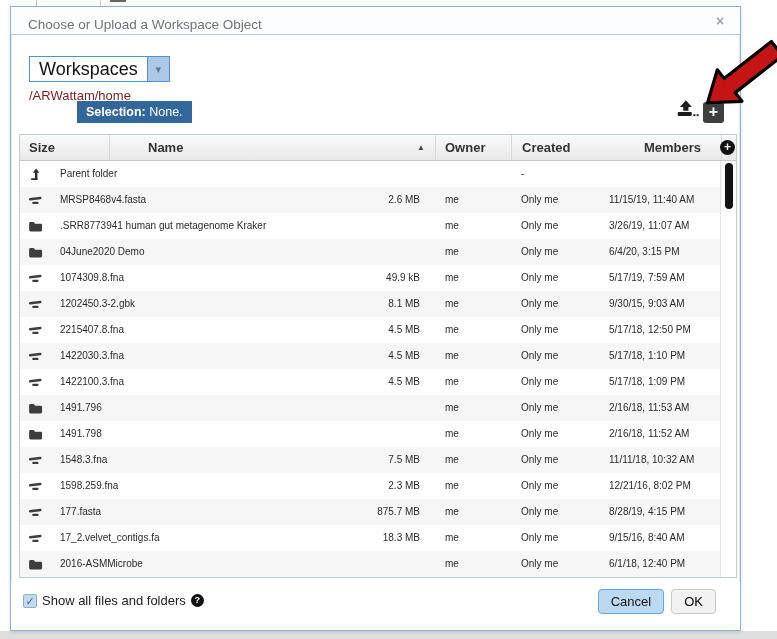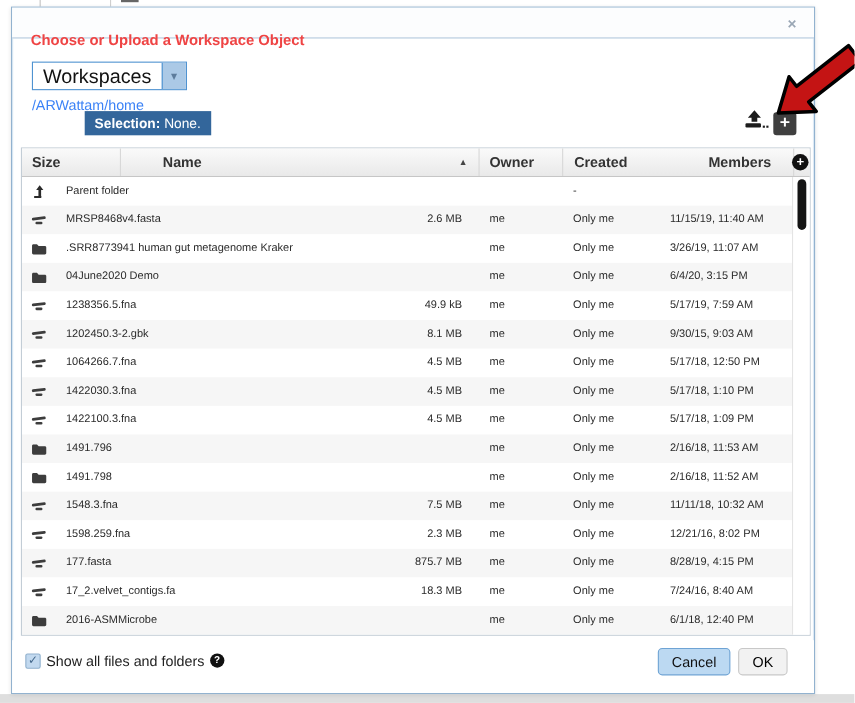--- a/index.html
+++ b/index.html
@@ -11,31 +11,31 @@
   .bg-fragment-box { position:absolute; left:0; top:0; width:37px; height:7px; border-right:1px solid #c2c2c2; background:#fff; }
   .bg-fragment-line { position:absolute; left:100px; top:0; width:1px; height:7px; background:#cfcfcf; }
   .bg-fragment-dark { position:absolute; left:110px; top:0; width:16px; height:2px; background:#666; }
   .bg-bottom-strip { position:absolute; left:0; top:631px; width:777px; height:8px; background:#dedede; }
 
   
   .dialog { position:absolute; left:10px; top:6px; width:731px; height:625px; background:#fff;
             border:1px solid #92b2cf; box-shadow: inset 0 0 0 1px #dce9f5, 0 1px 4px rgba(0,0,0,.12); }
   .dialog-header { position:absolute; left:0; top:0; right:0; height:28px; background:#fcfdfe;
                    border-bottom:1px solid #b3c9dd; }
-  .dialog-title { position:absolute; left:17px; top:16px; line-height:28px; font-size:13.5px; color:#ef4444;font-weight:bold; }
+  .dialog-title { position:absolute; left:17px; top:4px; line-height:28px; font-size:13.5px; color:#737373; }
   .close-x { position:absolute; right:10px; top:3px; width:20px; height:22px; text-align:center; line-height:22px;
              font-size:14px; font-weight:bold; color:#9aa7b5; cursor:pointer; }
 
   
   .ws-select { position:absolute; left:18px; top:49px; height:26px; display:flex; align-items:stretch;
                border:1px solid #4f93d1; background:#fff; cursor:pointer; }
   .ws-select-label { padding:0 9px; line-height:24px; font-size:18px; color:#111; }
   .ws-select-arrowbox { width:22px; background:#abc9e6; border-left:1px solid #4f93d1; display:flex;
                         align-items:center; justify-content:center; font-size:11px; color:#5d7c9c; }
-  .ws-path { position:absolute; left:18px; top:81px; font-size:13px; color:#3b82f6; }
+  .ws-path { position:absolute; left:18px; top:81px; font-size:13px; color:#7f1d1d; }
   .selection-badge { position:absolute; left:18px; top:94px; background:#33669b; color:#fff; font-size:12.5px;
                      padding:4px 9px;margin-left:48px; }
   .selection-badge b { font-weight:bold; }
 
   .upload-btn { position:absolute; left:664px; top:90px; width:26px; height:24px; cursor:pointer; }
   .add-btn { position:absolute; left:692px; top:95px; width:21px; height:21px; background:#3f3f3f; border-radius:3px;
              color:#fff; font-size:16px; font-weight:bold; text-align:center; line-height:19px; cursor:pointer; }
 
   
   .anno-arrow { position:absolute; left:706px; top:81px; width:92px; height:46px;
@@ -187,21 +187,21 @@
   </div>
           <div class="row">
     <span class="cell c-icon">
               <svg viewBox="0 0 16 16">
                 <g fill="#3d3d3d">
                   <rect x="1" y="4.6" width="13.5" height="2.7" rx="1.2" transform="rotate(-7 7.75 6)"></rect>
                   <rect x="4.5" y="9.2" width="6.8" height="2.5" rx="1.1"></rect>
                 </g>
               </svg>
             </span>
-    <span class="cell c-name">1238356.5.fna</span>
+    <span class="cell c-name">1074309.8.fna</span>
     <span class="cell c-size">49.9 kB</span>
     <span class="cell c-owner">me</span>
     <span class="cell c-members">Only me</span>
     <span class="cell c-created">5/17/19, 7:59 AM</span>
   </div>
           <div class="row">
     <span class="cell c-icon">
               <svg viewBox="0 0 16 16">
                 <g fill="#3d3d3d">
                   <rect x="1" y="4.6" width="13.5" height="2.7" rx="1.2" transform="rotate(-7 7.75 6)"></rect>
@@ -217,21 +217,21 @@
   </div>
           <div class="row">
     <span class="cell c-icon">
               <svg viewBox="0 0 16 16">
                 <g fill="#3d3d3d">
                   <rect x="1" y="4.6" width="13.5" height="2.7" rx="1.2" transform="rotate(-7 7.75 6)"></rect>
                   <rect x="4.5" y="9.2" width="6.8" height="2.5" rx="1.1"></rect>
                 </g>
               </svg>
             </span>
-    <span class="cell c-name">1064266.7.fna</span>
+    <span class="cell c-name">2215407.8.fna</span>
     <span class="cell c-size">4.5 MB</span>
     <span class="cell c-owner">me</span>
     <span class="cell c-members">Only me</span>
     <span class="cell c-created">5/17/18, 12:50 PM</span>
   </div>
           <div class="row">
     <span class="cell c-icon">
               <svg viewBox="0 0 16 16">
                 <g fill="#3d3d3d">
                   <rect x="1" y="4.6" width="13.5" height="2.7" rx="1.2" transform="rotate(-7 7.75 6)"></rect>
@@ -335,21 +335,21 @@
                 <g fill="#3d3d3d">
                   <rect x="1" y="4.6" width="13.5" height="2.7" rx="1.2" transform="rotate(-7 7.75 6)"></rect>
                   <rect x="4.5" y="9.2" width="6.8" height="2.5" rx="1.1"></rect>
                 </g>
               </svg>
             </span>
     <span class="cell c-name">17_2.velvet_contigs.fa</span>
     <span class="cell c-size">18.3 MB</span>
     <span class="cell c-owner">me</span>
     <span class="cell c-members">Only me</span>
-    <span class="cell c-created">7/24/16, 8:40 AM</span>
+    <span class="cell c-created">9/15/16, 8:40 AM</span>
   </div>
           <div class="row">
     <span class="cell c-icon">
               <svg viewBox="0 0 16 16">
                 <path d="M1.2 4.6 C1.2 3.8 1.8 3.2 2.6 3.2 H6 L7.6 5 H13.6 C14.4 5 15 5.6 15 6.4 V11.8 C15 12.6 14.4 13.2 13.6 13.2 H2.6 C1.8 13.2 1.2 12.6 1.2 11.8 Z" fill="#3d3d3d"></path>
               </svg>
             </span>
     <span class="cell c-name">2016-ASMMicrobe</span>
     <span class="cell c-size"></span>
     <span class="cell c-owner">me</span>

